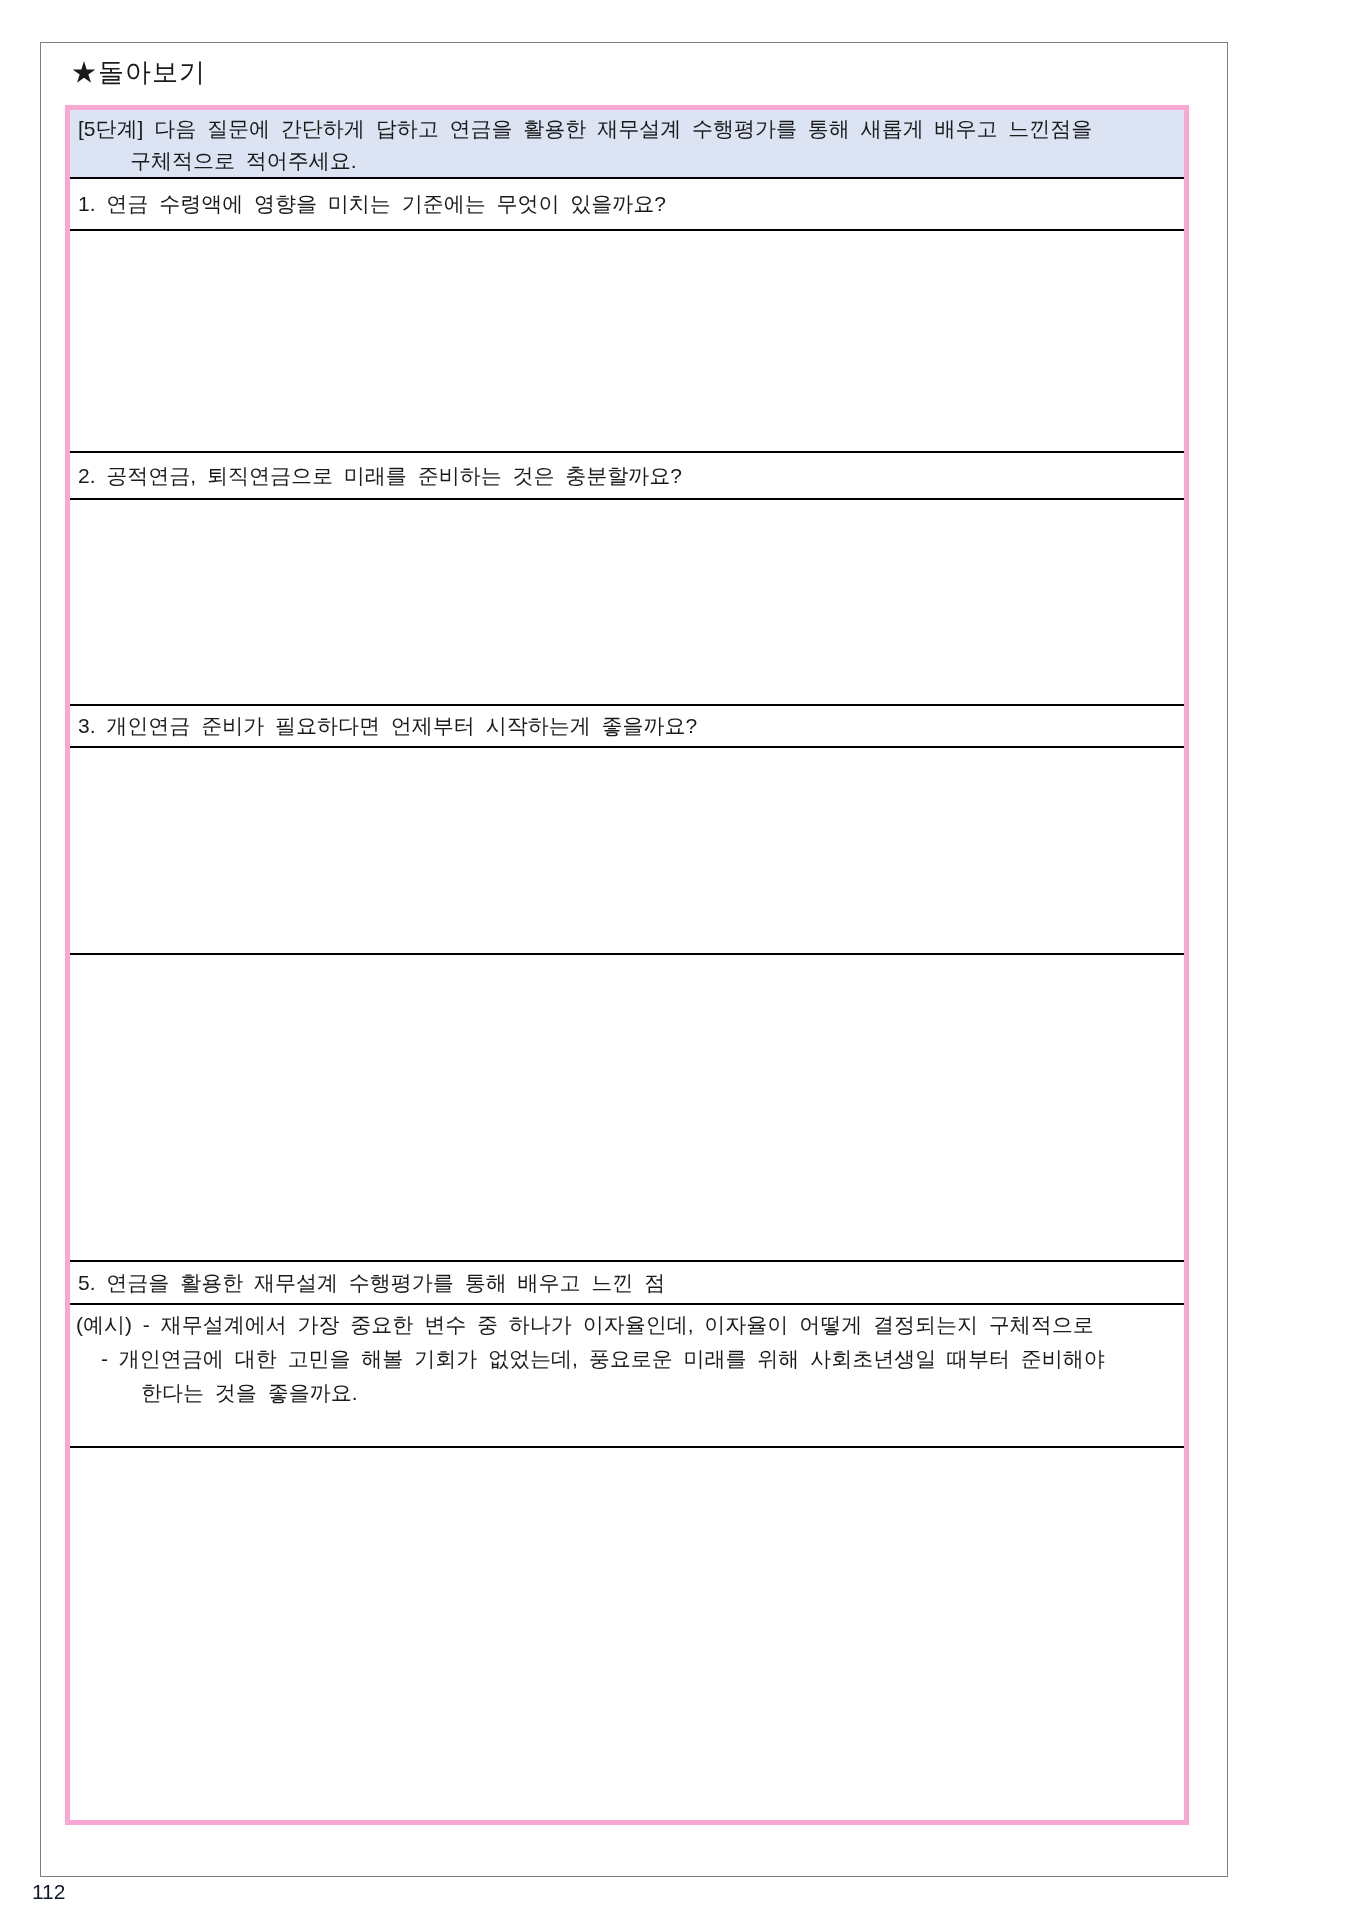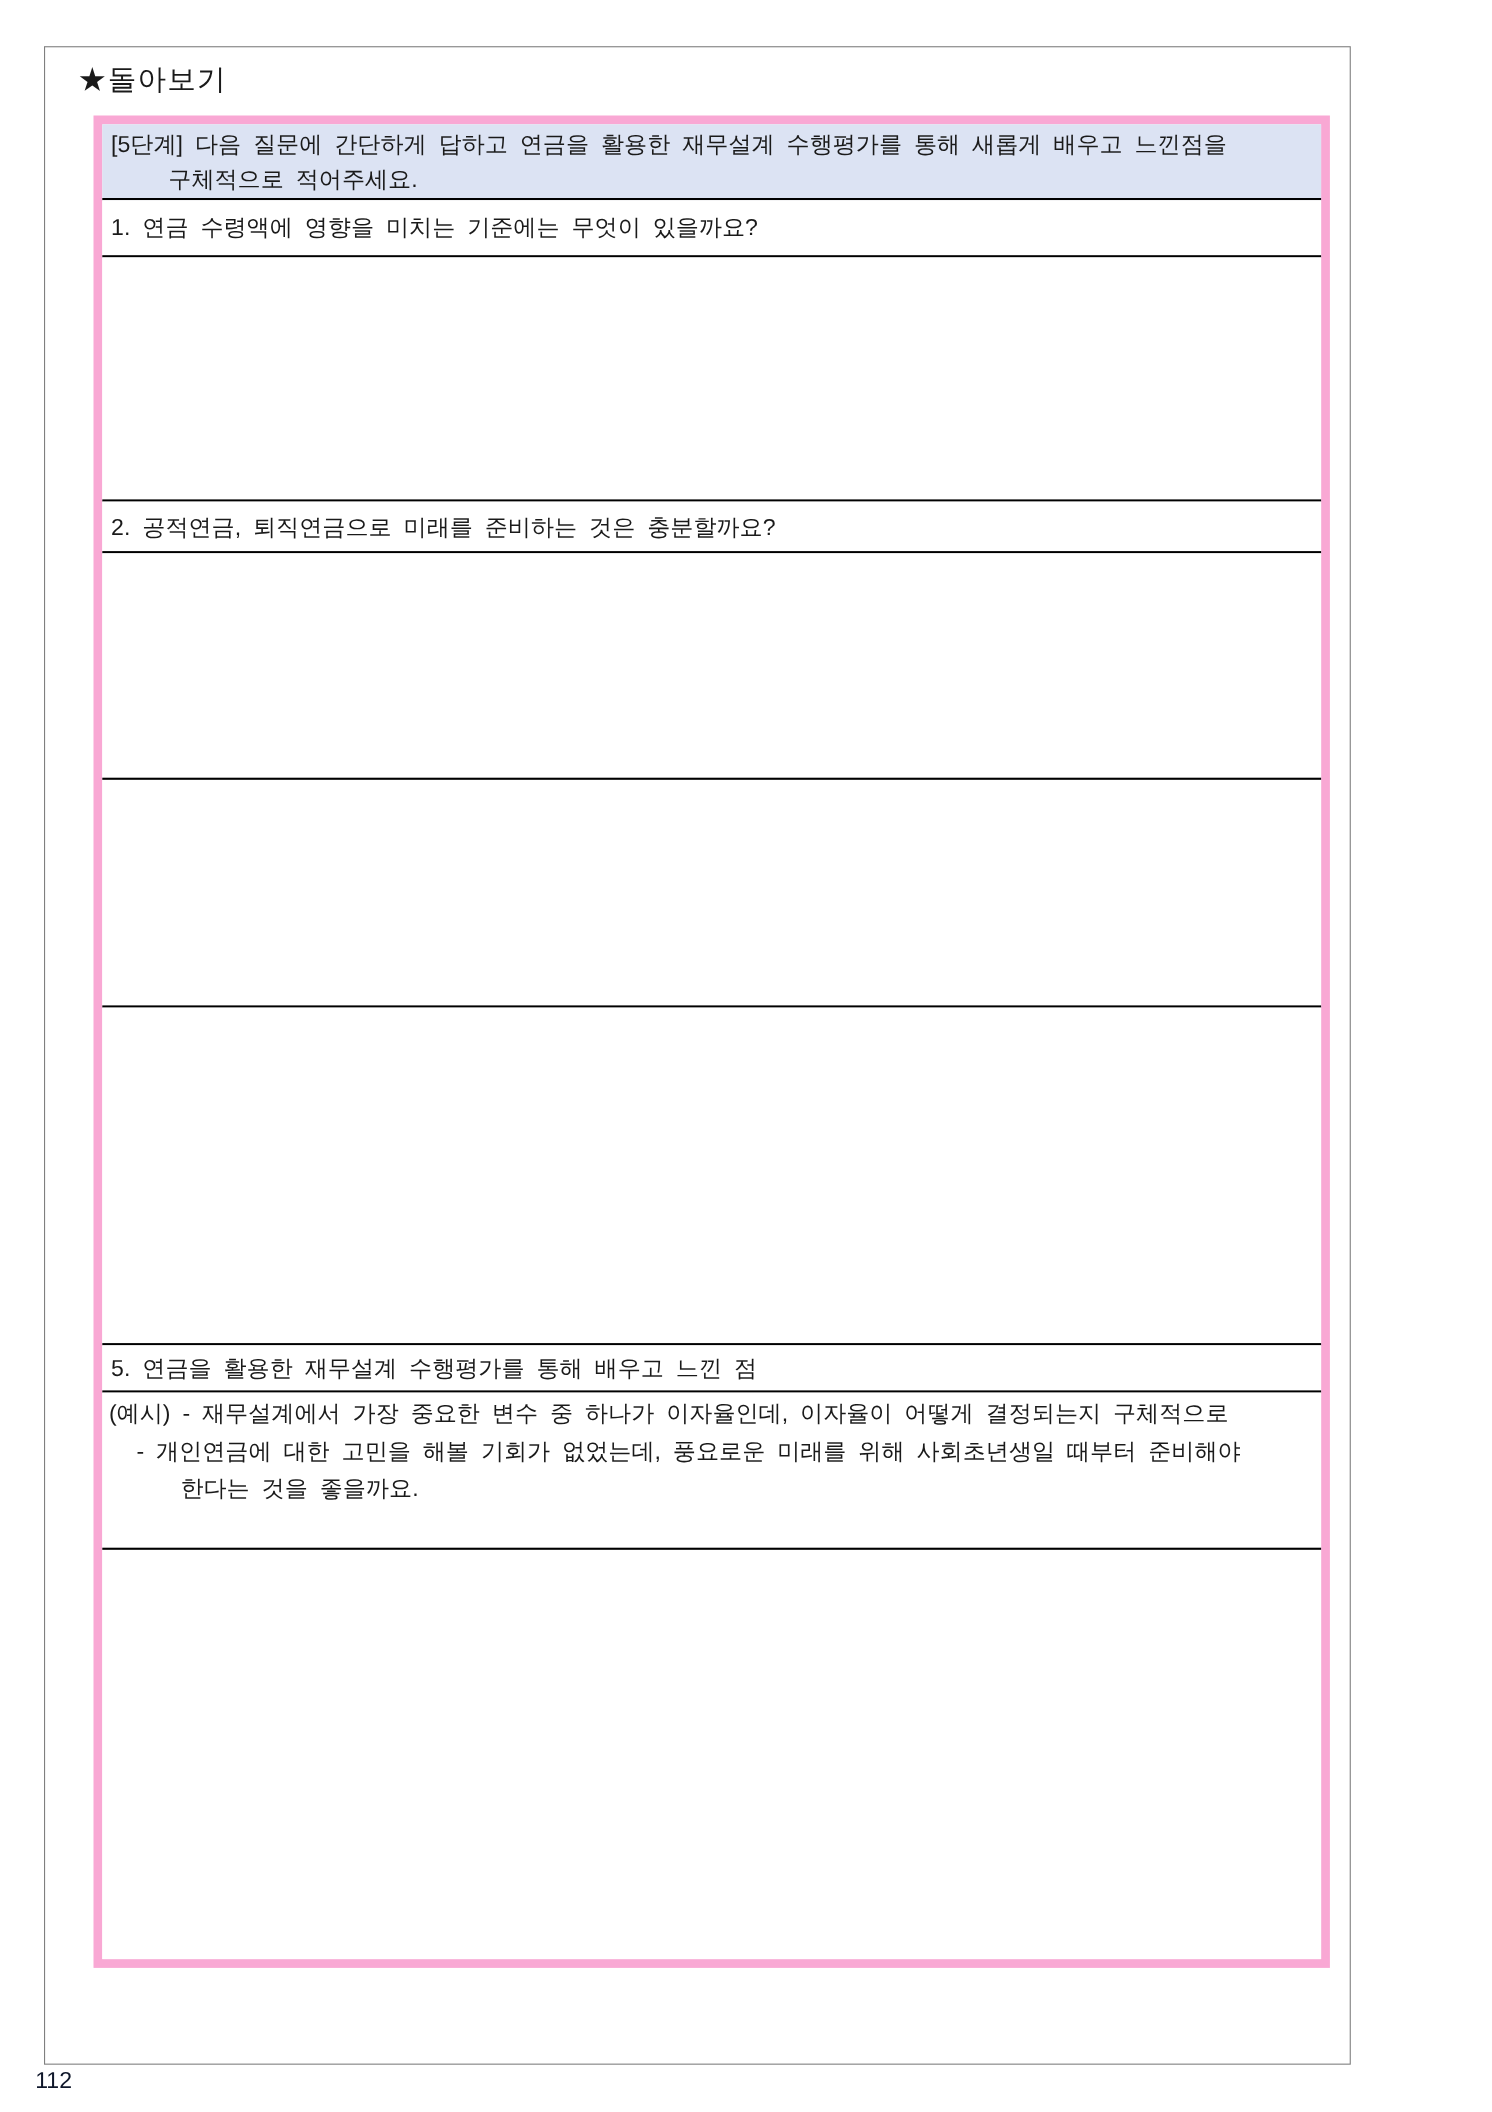--- a/index.html
+++ b/index.html
@@ -30,24 +30,24 @@
     position: absolute;
     left: 30px;
     top: 12px;
     font-size: 26px;
     font-weight: 500;
     letter-spacing: 1px;
     color: #1a1a1a;
   }
   .worksheet-table {
     position: absolute;
-    left: 44px;
+    left: 24px;
     top: 62px;
     width: 1124px;
-    border: 8px solid #f9a8d4;
+    border: 5px solid #f9a8d4;
     box-sizing: border-box;
     display: flex;
     flex-direction: column;
     background: #ffffff;
   }
   .row {
     box-sizing: border-box;
     border-bottom: 2px solid #000000;
     flex: 0 0 auto;
   }
@@ -120,20 +120,21 @@
         <div class="header-line1">[5단계] 다음 질문에 간단하게 답하고 연금을 활용한 재무설계 수행평가를 통해 새롭게 배우고 느낀점을</div>
         <div class="header-line2">구체적으로 적어주세요.</div>
       </div>
 
       <div class="row label-row h-label1">1. 연금 수령액에 영향을 미치는 기준에는 무엇이 있을까요?</div>
       <div class="row answer-row h-ans1"></div>
 
       <div class="row label-row h-label2">2. 공적연금, 퇴직연금으로 미래를 준비하는 것은 충분할까요?</div>
       <div class="row answer-row h-ans2"></div>
 
+      <div class="row label-row h-label3">3. 개인연금 준비가 필요하다면 언제부터 시작하는게 좋을까요?</div>
       <div class="row answer-row h-ans3"></div>
 
       <div class="row answer-row h-ans4"></div>
 
       <div class="row label-row h-label5">5. 연금을 활용한 재무설계 수행평가를 통해 배우고 느낀 점</div>
 
       <div class="row example-row">
         <div class="ex-line1">(예시) - 재무설계에서 가장 중요한 변수 중 하나가 이자율인데, 이자율이 어떻게 결정되는지 구체적으로</div>
         <div class="ex-line3">- 개인연금에 대한 고민을 해볼 기회가 없었는데, 풍요로운 미래를 위해 사회초년생일 때부터 준비해야</div>
         <div class="ex-line4">한다는 것을 좋을까요.</div>

